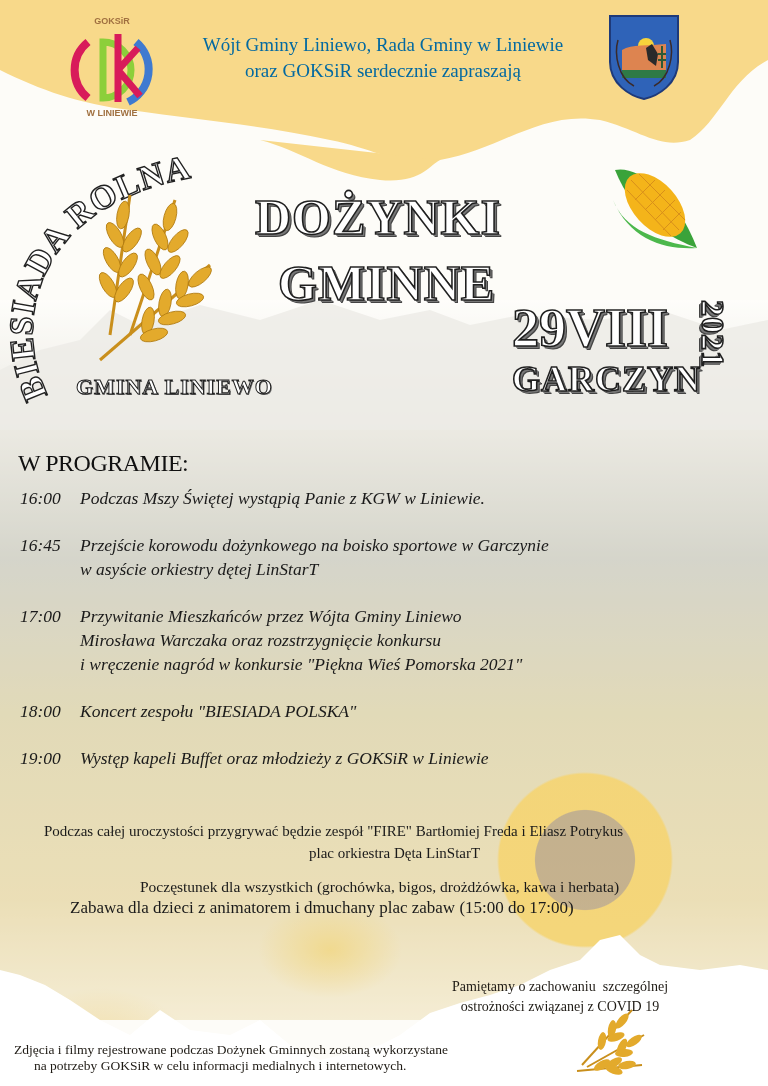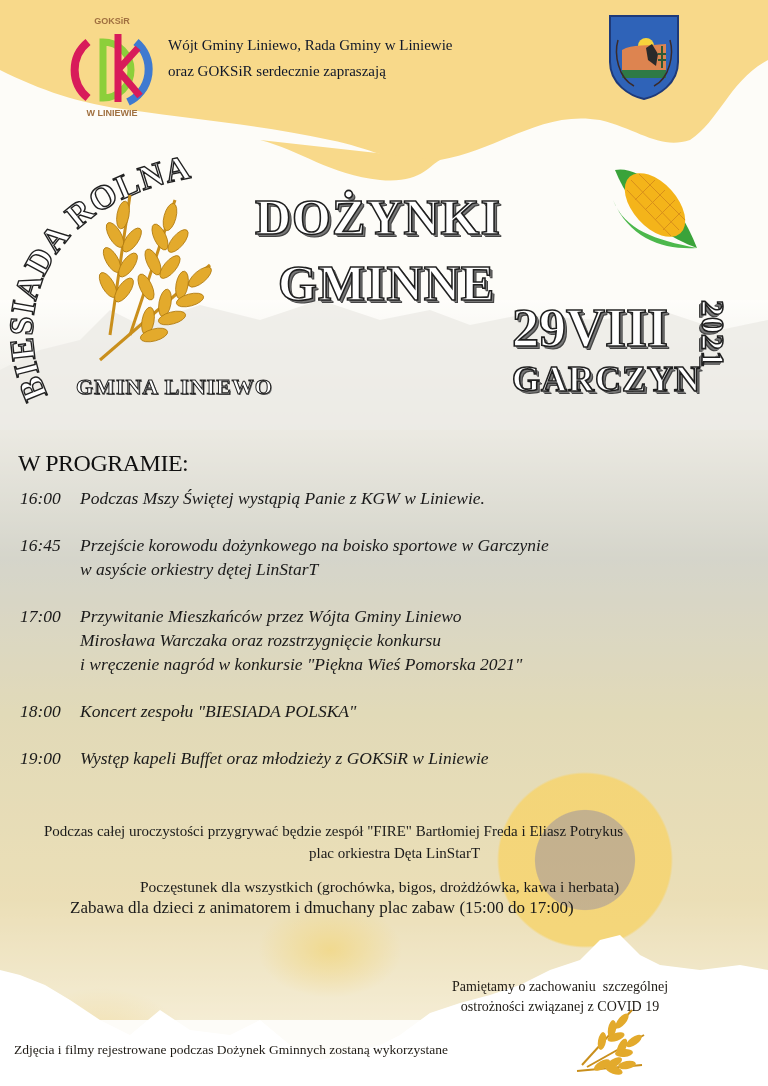--- a/index.html
+++ b/index.html
@@ -11,21 +11,21 @@
       radial-gradient(ellipse 120px 90px at 100px 760px, rgba(230,185,60,0.65), rgba(230,185,60,0) 80%),
       radial-gradient(ellipse 140px 100px at 300px 830px, rgba(225,180,55,0.6), rgba(225,180,55,0) 80%),
       radial-gradient(ellipse 150px 120px at 560px 800px, rgba(230,185,60,0.6), rgba(230,185,60,0) 80%),
       radial-gradient(ellipse 120px 130px at 700px 880px, rgba(220,180,70,0.55), rgba(220,180,70,0) 80%),
       radial-gradient(ellipse 200px 120px at 380px 940px, rgba(210,175,80,0.55), rgba(210,175,80,0) 80%),
       linear-gradient(180deg, rgba(253,252,248,1) 0px, rgba(225,222,210,0.9) 120px, rgba(170,170,150,0.75) 260px, rgba(200,185,120,0.8) 420px, rgba(215,190,110,0.75) 600px, rgba(230,210,150,0.6) 720px);
   }
   .photo-veil{position:absolute;left:0;top:300px;width:768px;height:720px;background:rgba(255,255,255,0.35);}
   .mountain{position:absolute;left:0;width:768px;}
   .top-band{position:absolute;left:0;top:0;width:768px;height:210px;}
-  .header-text{position:absolute;left:168px;top:32px;width:430px;text-align:left;font-size:15px;line-height:26px;color:#0f172a;}
+  .header-text{position:absolute;left:168px;top:32px;width:430px;text-align:center;font-size:19px;line-height:26px;color:#0369a1;}
   .goksir-logo{position:absolute;left:58px;top:12px;width:108px;height:108px;}
   .coat-of-arms{position:absolute;left:608px;top:14px;width:72px;height:86px;}
   .title-text{font-family:"Liberation Serif","DejaVu Serif",serif;font-weight:bold;color:#fff;
     -webkit-text-stroke:1.6px #1f1f1f;text-shadow:2px 2px 0 #777, 3px 3px 0 #444;letter-spacing:1px;position:absolute;}
   .dozynki{left:255px;top:188px;font-size:50px;}
   .gminne{left:278px;top:254px;font-size:50px;}
   .date{left:512px;top:297px;font-size:54px;letter-spacing:0;}
   .garczyn{left:512px;top:358px;font-size:36px;}
   .year{left:694px;top:300px;font-size:32px;writing-mode:vertical-rl;letter-spacing:1px;}
   .gmina{left:76px;top:374px;font-size:22px;-webkit-text-stroke:1px #222;text-shadow:1px 1px 0 #666;color:#fff;}
@@ -188,20 +188,21 @@
 <div class="note note-food">Poczęstunek dla wszystkich (grochówka, bigos, drożdżówka, kawa i herbata)</div>
 <div class="note note-kids">Zabawa dla dzieci z animatorem i dmuchany plac zabaw (15:00 do 17:00)</div>
 
 <div class="covid">
   <div style="white-space:pre;">Pamiętamy o zachowaniu  szczególnej</div>
   <div>ostrożności związanej z COVID 19</div>
 </div>
 
 <div class="photos-note">
   <div>Zdjęcia i filmy rejestrowane podczas Dożynek Gminnych zostaną wykorzystane</div>
+  <div>na potrzeby GOKSiR w celu informacji medialnych i internetowych.</div>
 </div>
 
 <svg class="wheat-small" viewBox="0 0 80 70">
   <g fill="#e3aa2c">
     <path d="M10 60 L60 5" stroke="#c98f1c" stroke-width="2"></path>
     <ellipse cx="50" cy="16" rx="4" ry="9" transform="rotate(40 50 16)"></ellipse>
     <ellipse cx="40" cy="24" rx="4" ry="9" transform="rotate(10 40 24)"></ellipse>
     <ellipse cx="44" cy="32" rx="4" ry="9" transform="rotate(70 44 32)"></ellipse>
     <ellipse cx="30" cy="36" rx="4" ry="9" transform="rotate(10 30 36)"></ellipse>
     <path d="M15 62 L72 30" stroke="#c98f1c" stroke-width="2"></path>

